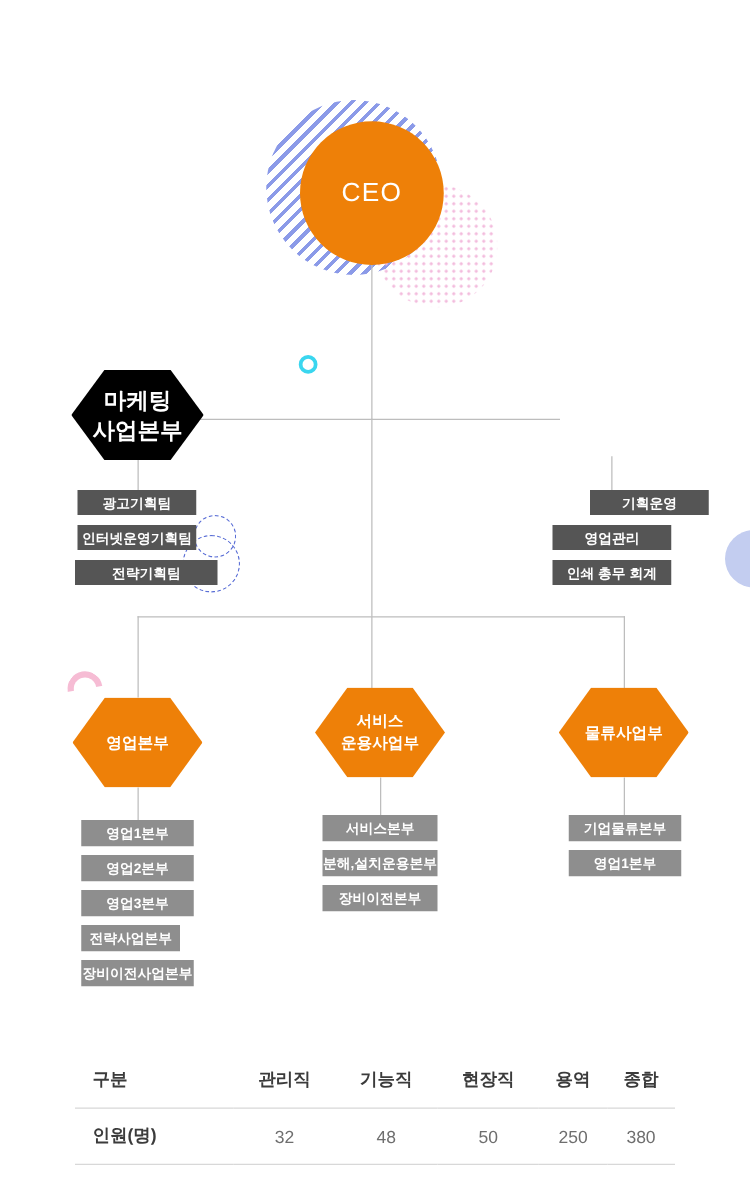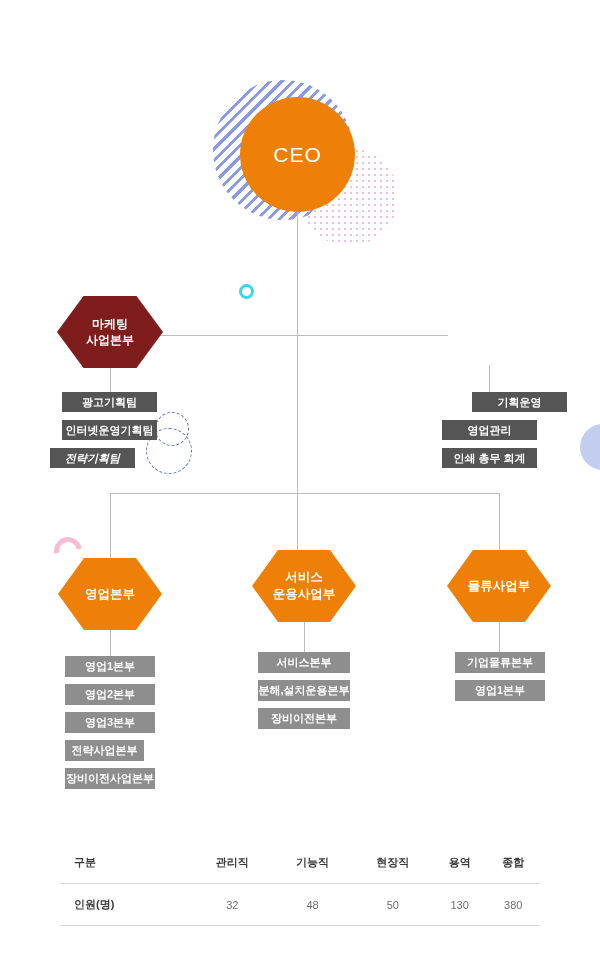--- a/index.html
+++ b/index.html
@@ -65,40 +65,40 @@
 
   
   .hex{
     position:absolute;
     display:flex;align-items:center;justify-content:center;
     text-align:center;color:#ffffff;font-weight:bold;
     -webkit-clip-path:polygon(25% 0%,75% 0%,100% 50%,75% 100%,25% 100%,0% 50%);
     clip-path:polygon(25% 0%,75% 0%,100% 50%,75% 100%,25% 100%,0% 50%);
     line-height:1.35;
   }
-  .hex-navy{background:#7f1d1d;font-size:12px;}
+  .hex-navy{background:#000000;font-size:18px;}
   .hex-orange{background:#ee8008;font-size:12.5px;}
 
   
   .box{
     position:absolute;
     display:flex;align-items:center;justify-content:center;
     color:#ffffff;font-weight:bold;font-size:11px;
     box-sizing:border-box;white-space:nowrap;
   }
   .box-dark{background:#555555;}
   .box-gray{background:#8e8e8e;}
 
   
   .tbl{
     position:absolute;left:60px;top:842px;width:480px;
     border-collapse:collapse;
   }
   .tbl th,.tbl td{
-    font-size:11px;padding:13px 0;text-align:center;
+    font-size:14px;padding:13px 0;text-align:center;
   }
   .tbl thead th{
     color:#3b3b3b;font-weight:bold;
     border-bottom:1px solid #d8d8d8;
   }
   .tbl tbody td{
     color:#6e6e6e;font-weight:normal;
     border-bottom:1px solid #d8d8d8;
   }
   .tbl th.first,.tbl td.first{
@@ -142,21 +142,21 @@
       <div>마케팅</div>
       <div>사업본부</div>
     </div>
   </div>
   <div class="box box-dark" style="left:62px;top:392px;width:95px;height:20px;">
     <span>광고기획팀</span>
   </div>
   <div class="box box-dark" style="left:62px;top:420px;width:95px;height:20px;">
     <span>인터넷운영기획팀</span>
   </div>
-  <div class="box box-dark" style="left:50px;top:448px;width:85px;height:20px;font-style:italic;">
+  <div class="box box-dark" style="left:60px;top:448px;width:114px;height:20px;">
     <span>전략기획팀</span>
   </div>
 
   <div class="box box-dark" style="left:442px;top:392px;width:95px;height:20px;margin-left:30px;">
     <span>기획운영</span>
   </div>
   <div class="box box-dark" style="left:442px;top:420px;width:95px;height:20px;">
     <span>영업관리</span>
   </div>
   <div class="box box-dark" style="left:442px;top:448px;width:95px;height:20px;">
@@ -222,19 +222,19 @@
         <th>용역</th>
         <th>종합</th>
       </tr>
     </thead>
     <tbody>
       <tr>
         <td class="first">인원(명)</td>
         <td>32</td>
         <td>48</td>
         <td>50</td>
-        <td>130</td>
+        <td>250</td>
         <td>380</td>
       </tr>
     </tbody>
   </table>
 
 </div>
 
 </body></html>

